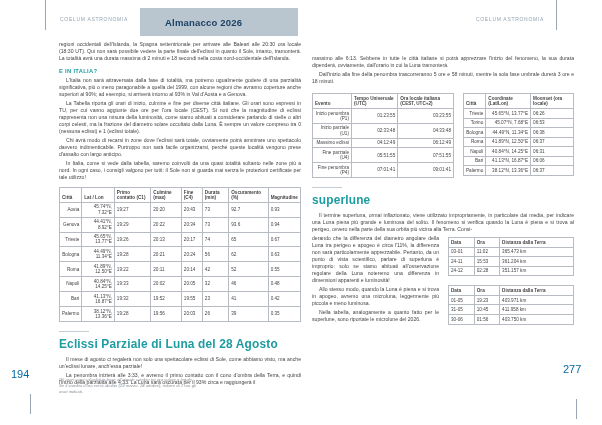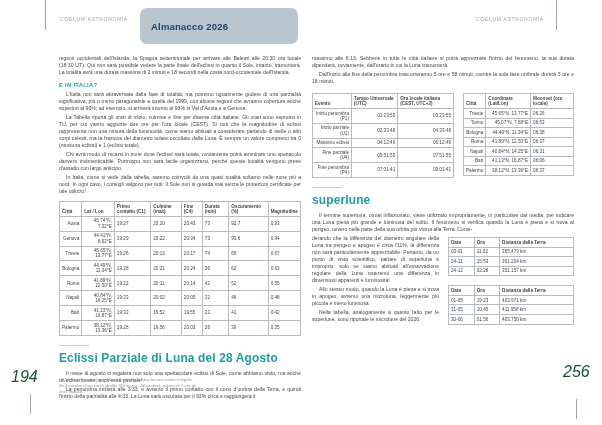--- a/index.html
+++ b/index.html
@@ -6,35 +6,35 @@
   .spread {
     position:relative; width:602px; height:425px; background:#ffffff;
     font-family:"Liberation Sans", sans-serif; color:#454545; overflow:hidden;
     margin:0 auto;
   }
   
   .brand { position:absolute; top:16px; font-size:5px; letter-spacing:0.7px; color:#94a3b1; }
   .brand.left { left:60px; }
   .brand.right { right:58px; }
   .title-box {
-    position:absolute; left:140px; top:8px; width:158px; height:36px;
-    background:#b9c5cf; display:flex; align-items:center; padding-left:11px; box-sizing:border-box;border-radius:7px;
+    position:absolute; left:140px; top:8px; width:158px; height:28px;
+    background:#b9c5cf; display:flex; align-items:center; padding-left:25px; box-sizing:border-box;
   }
   .title-box span { font-size:9.5px; font-weight:bold; color:#1c4165; letter-spacing:0.2px; }
   .crop { position:absolute; width:1px; background:#9aa7b2; }
   .crop.tl { left:45px; top:0; height:30px; }
   .crop.tr { left:556px; top:0; height:30px; }
   .crop.bl { left:30px; top:394px; height:20px; }
   .crop.br { left:576px; top:399px; height:20px; }
-  .pagenum { position:absolute; font-size:16px; color:#14532d;font-style:italic; }
+  .pagenum { position:absolute; font-size:11px; color:#0369a1; }
   .pagenum.left { left:11px; top:368px; }
   .pagenum.right { left:563px; top:363px; }
 
   
-  .page-left  { position:absolute; left:59px;  top:55px; width:242px; }
+  .page-left  { position:absolute; left:59px;  top:41px; width:242px; }
   .page-right { position:absolute; left:312px; top:55px; width:262px; }
 
   p { margin:0 0 2.5px; font-size:5.15px; line-height:1.34; text-align:justify; color:#454545; }
   .indent { text-indent:7px; }
   .kicker { color:#1d9ca1; font-size:5.8px; font-weight:bold; letter-spacing:0.3px; margin:6px 0 3px; }
   .display-heading {
     color:#1d9ca1; font-size:13.5px; font-weight:bold; letter-spacing:0.2px;
     transform:scaleX(0.88); transform-origin:left; margin:2px 0 5px; white-space:nowrap;
   }
   .rule { width:30px; height:1px; background:#c3cdd4; margin:9px 0 4px; }
@@ -348,16 +348,16 @@
                 <td>30-06</td>
                 <td>01:56</td>
                 <td>403.750 km</td>
               </tr>
             </tbody>
           </table>
       </div>
     </div>
   </div>
 
-  <div class="pagenum right">256</div>
+  <div class="pagenum right">277</div>
   <div class="crop br"></div>
 
 </div>
 
 </body></html>

